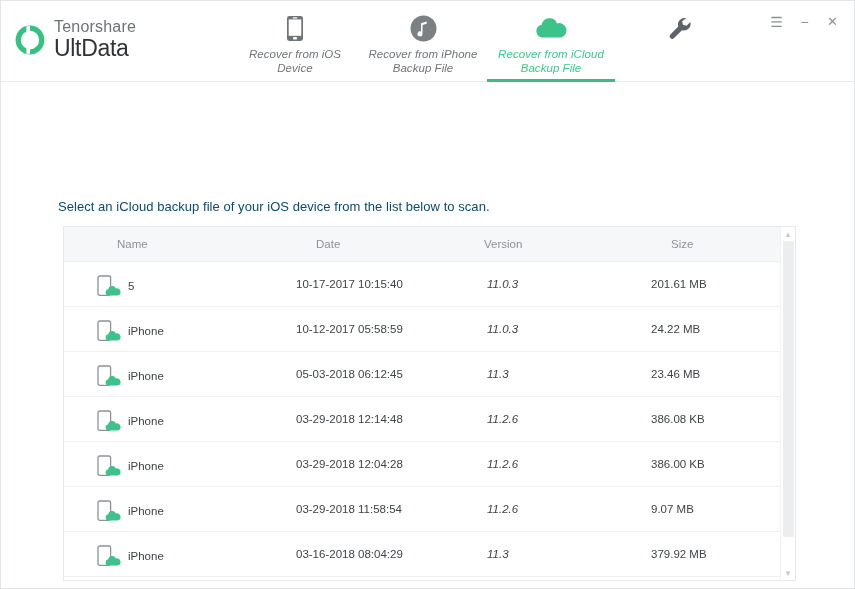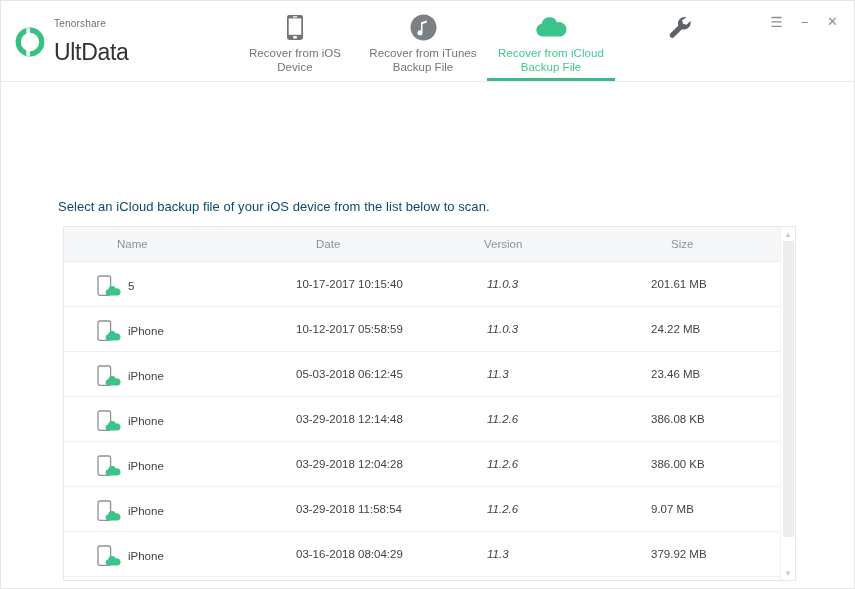--- a/index.html
+++ b/index.html
@@ -27,29 +27,29 @@
   }
   .brand {
     display: flex; align-items: center;
     padding: 18px 0 0 14px;
     gap: 9px;
     width: 230px;
   }
   .logo-mark { width: 30px; height: 30px; flex: 0 0 auto; }
   .brand-text { display: flex; flex-direction: column; line-height: 1; }
   .brand-sub {
-    font-size: 10px; color: #6d7277; letter-spacing: .2px;
-    margin-bottom: 12px;
+    font-size: 16px; color: #6d7277; letter-spacing: .2px;
+    margin-bottom: 2px;
   }
   .brand-main {
     font-size: 23px; color: #2f3336; letter-spacing: -.3px;
     font-weight: 400;
   }
 
-  .tabs { display: flex; align-items: flex-start; height: 81px; }
+  .tabs { display: flex; align-items: flex-end; height: 81px; font-style: italic; }
   .tab {
     width: 128px; height: 80px;
     display: flex; flex-direction: column;
     align-items: center;
     padding-top: 11px;
     position: relative;
     cursor: pointer;
   }
   .tab-icon {
     height: 30px; display: flex; align-items: center; justify-content: center;
@@ -177,21 +177,21 @@
       </div>
 
       <div class="tab">
         <span class="tab-icon">
           <svg width="27" height="27" viewBox="0 0 27 27">
             <circle cx="13.5" cy="13.5" r="13" fill="#7b8084"></circle>
             <path d="M16.7 6.6 11 8.2v8.4a2.5 2.5 0 1 0 1.5 2.3V10l4.2-1.2z" fill="#ffffff"></path>
           </svg>
         </span>
         <span class="tab-label">
-          <span>Recover from iTunes</span><br><span>Backup File</span>
+          <span>Recover from iPhone</span><br><span>Backup File</span>
         </span>
       </div>
 
       <div class="tab active">
         <span class="tab-icon">
           <svg width="33" height="22" viewBox="0 0 33 22">
             <path d="M7.4 20.5a6.4 6.4 0 0 1-.7-12.7A8 8 0 0 1 22 6.4a5.9 5.9 0 0 1 4.2 14.1z" fill="#3cc389"></path>
           </svg>
         </span>
         <span class="tab-label">

